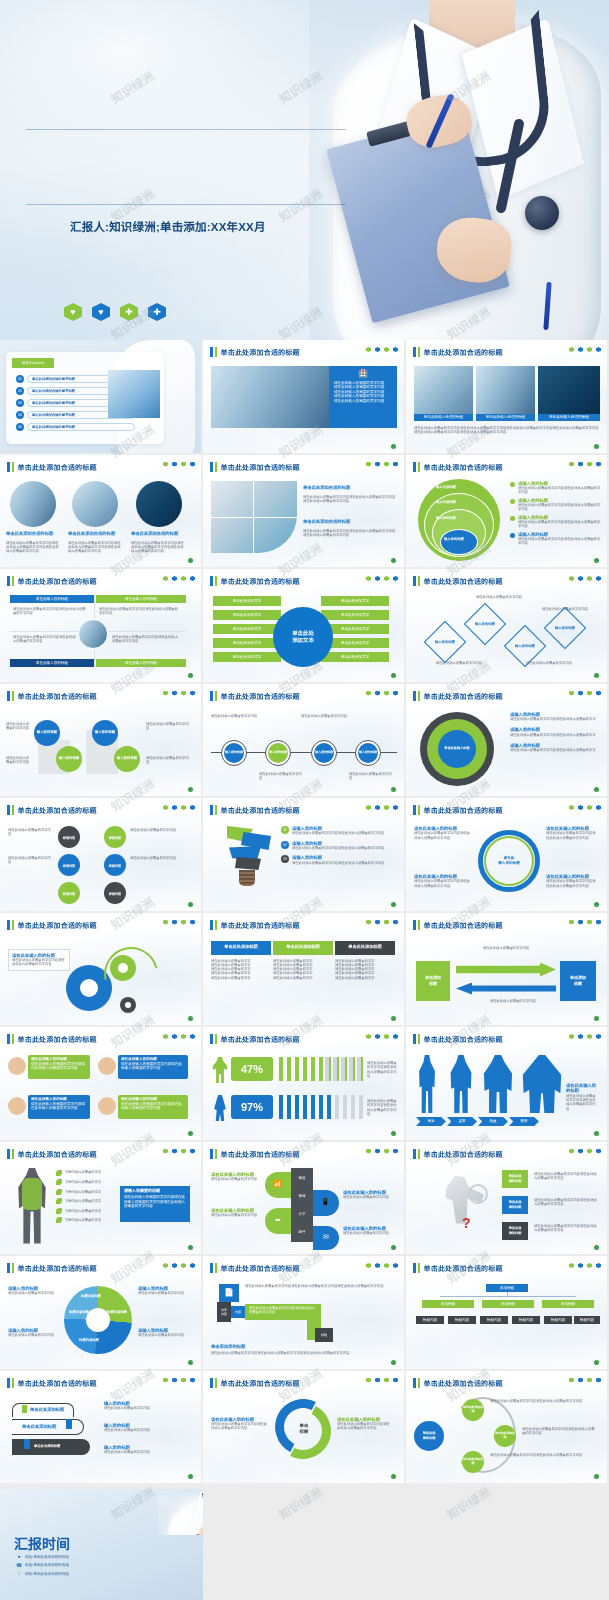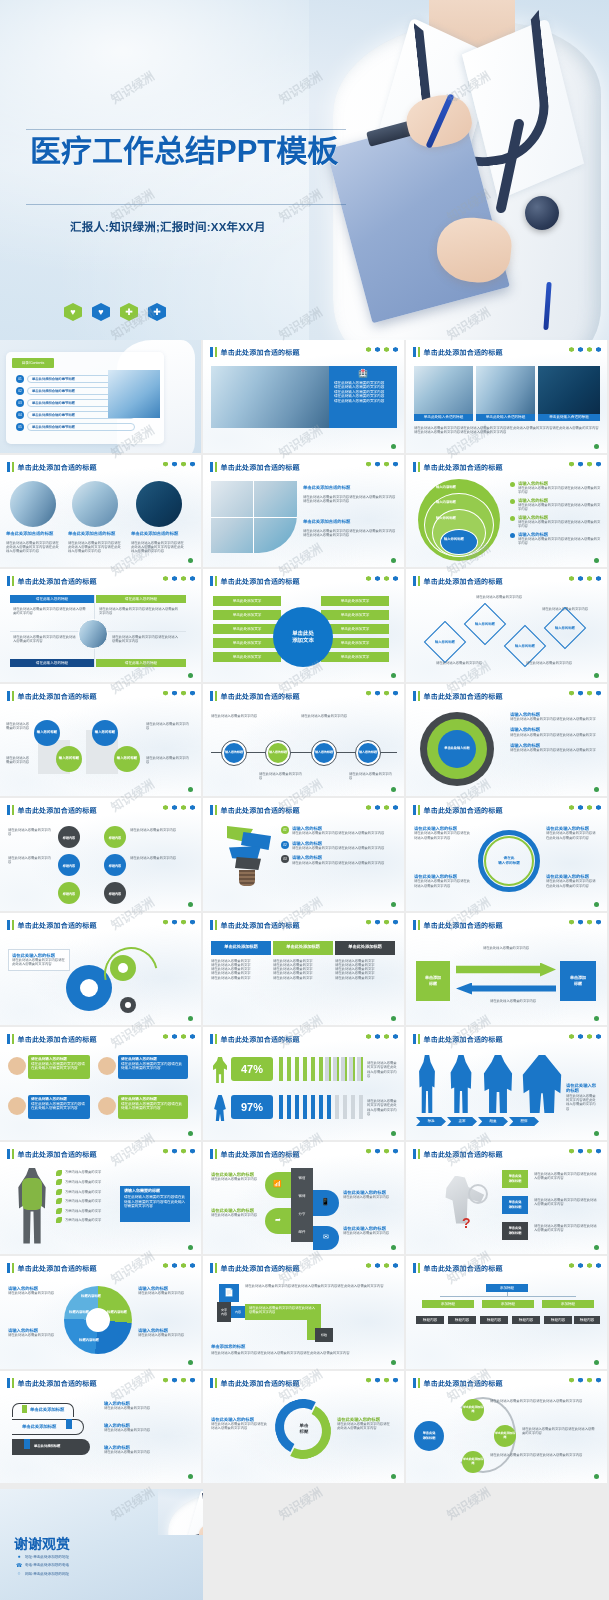--- a/index.html
+++ b/index.html
@@ -195,22 +195,21 @@
       <div class="clip"></div>
       <div class="hand1"></div>
       <div class="hand2"></div>
       <div class="pen1"></div>
       <div class="pen2"></div>
     </div>
 
     <div class="cover-inner">
       <div class="rule top"></div>
       <div class="rule bot"></div>
-      <div class="cover-title">医疗工作总结PPT模板</div>
-      <div class="cover-meta">汇报人:知识绿洲;汇报时间:XX年XX月</div>
+      <div class="cover-meta">汇报人:知识绿洲;单击添加:XX年XX月</div>
       <div class="hexrow">
         <div class="hex g">♥</div>
         <div class="hex b">♥</div>
         <div class="hex g">✚</div>
         <div class="hex b">✚</div>
       </div>
     </div>
   </div>
 
   <div class="grid">
@@ -1207,21 +1206,21 @@
   <div class="final">
     <div class="doctor">
       <div class="doc-bg"></div>
       <div class="coat"></div>
       <div class="collarL"></div>
       <div class="stetho"></div>
       <div class="board"></div>
         <div class="clip"></div>
       <div class="hand1"></div>
     </div>
-    <div class="final-title">谢谢观赏</div>
+    <div class="final-title">汇报时间</div>
     <div class="final-list">
       <div class="fl-item">
           <span class="fl-ic">●</span>
         <span class="fl-tx">地址:单击此处添加您的地址</span>
         </div>
       <div class="fl-item">
           <span class="fl-ic">☎</span>
         <span class="fl-tx">电话:单击此处添加您的电话</span>
         </div>
       <div class="fl-item">

